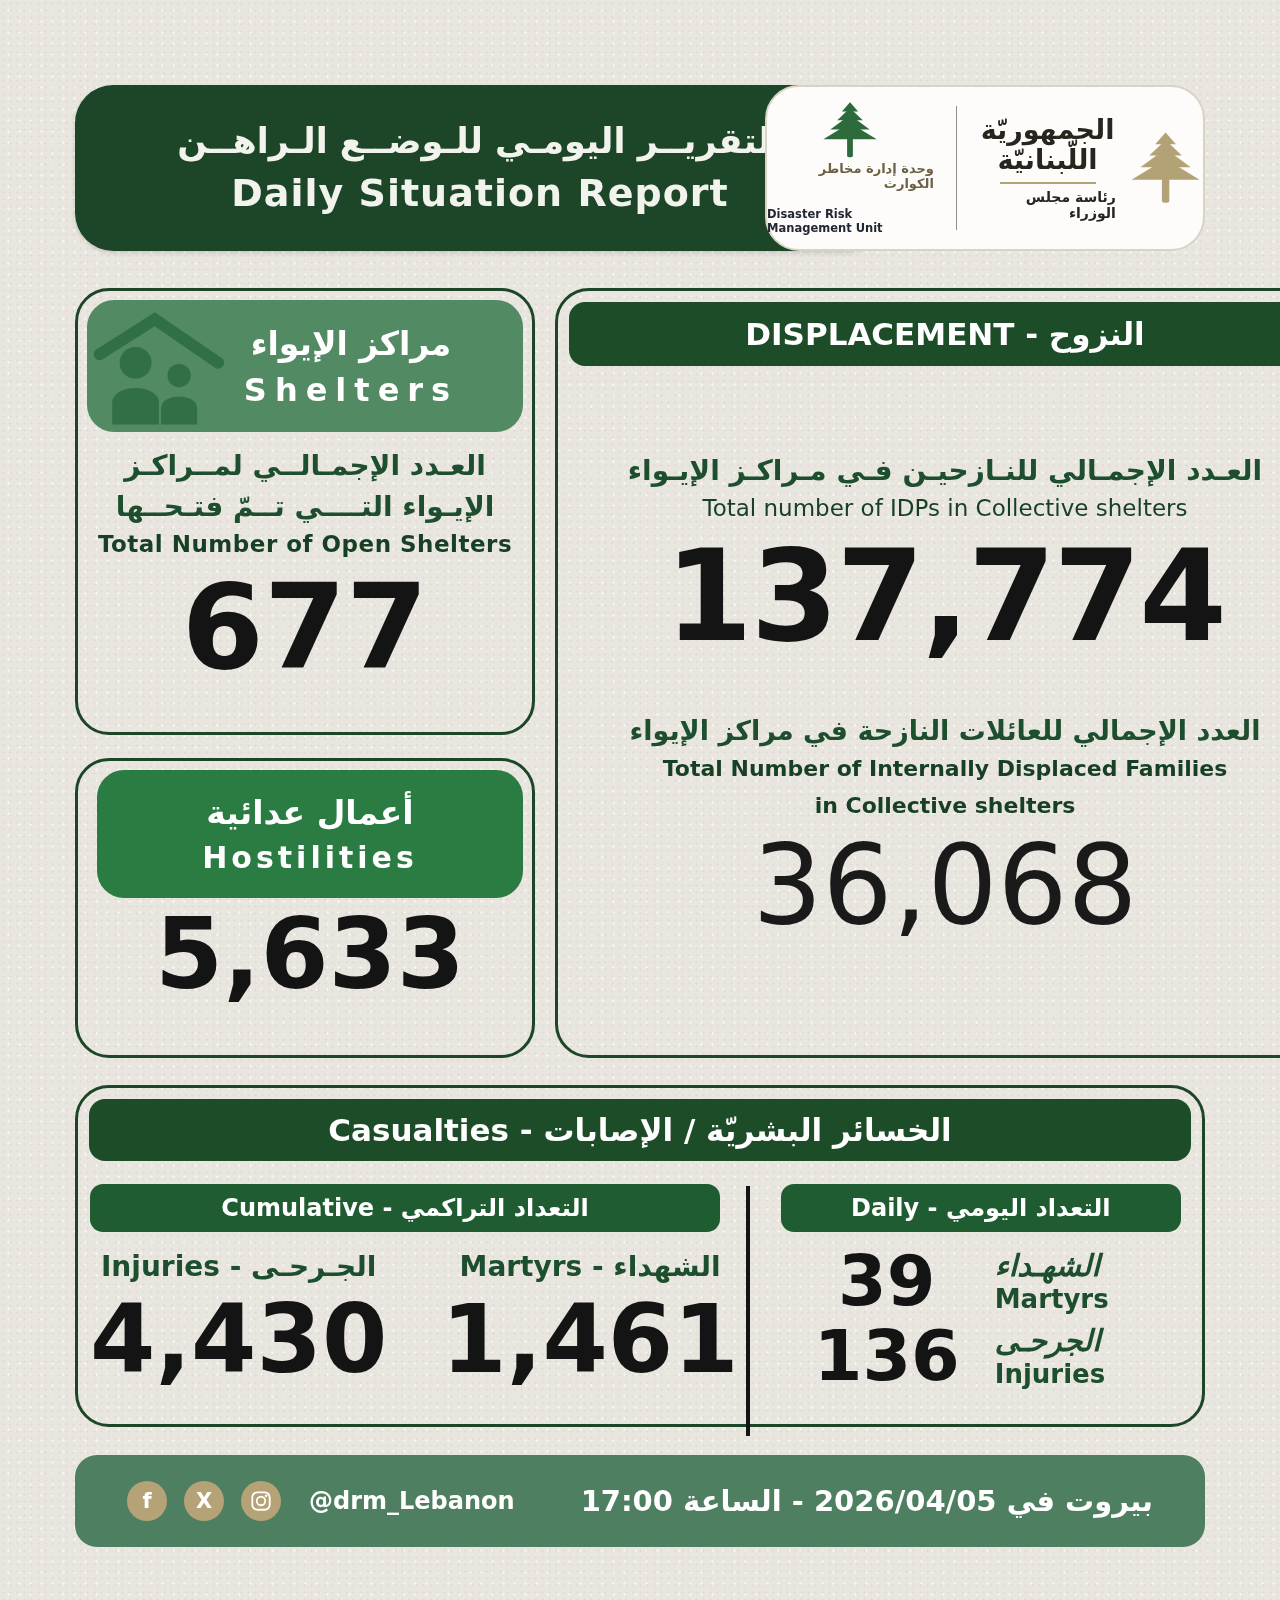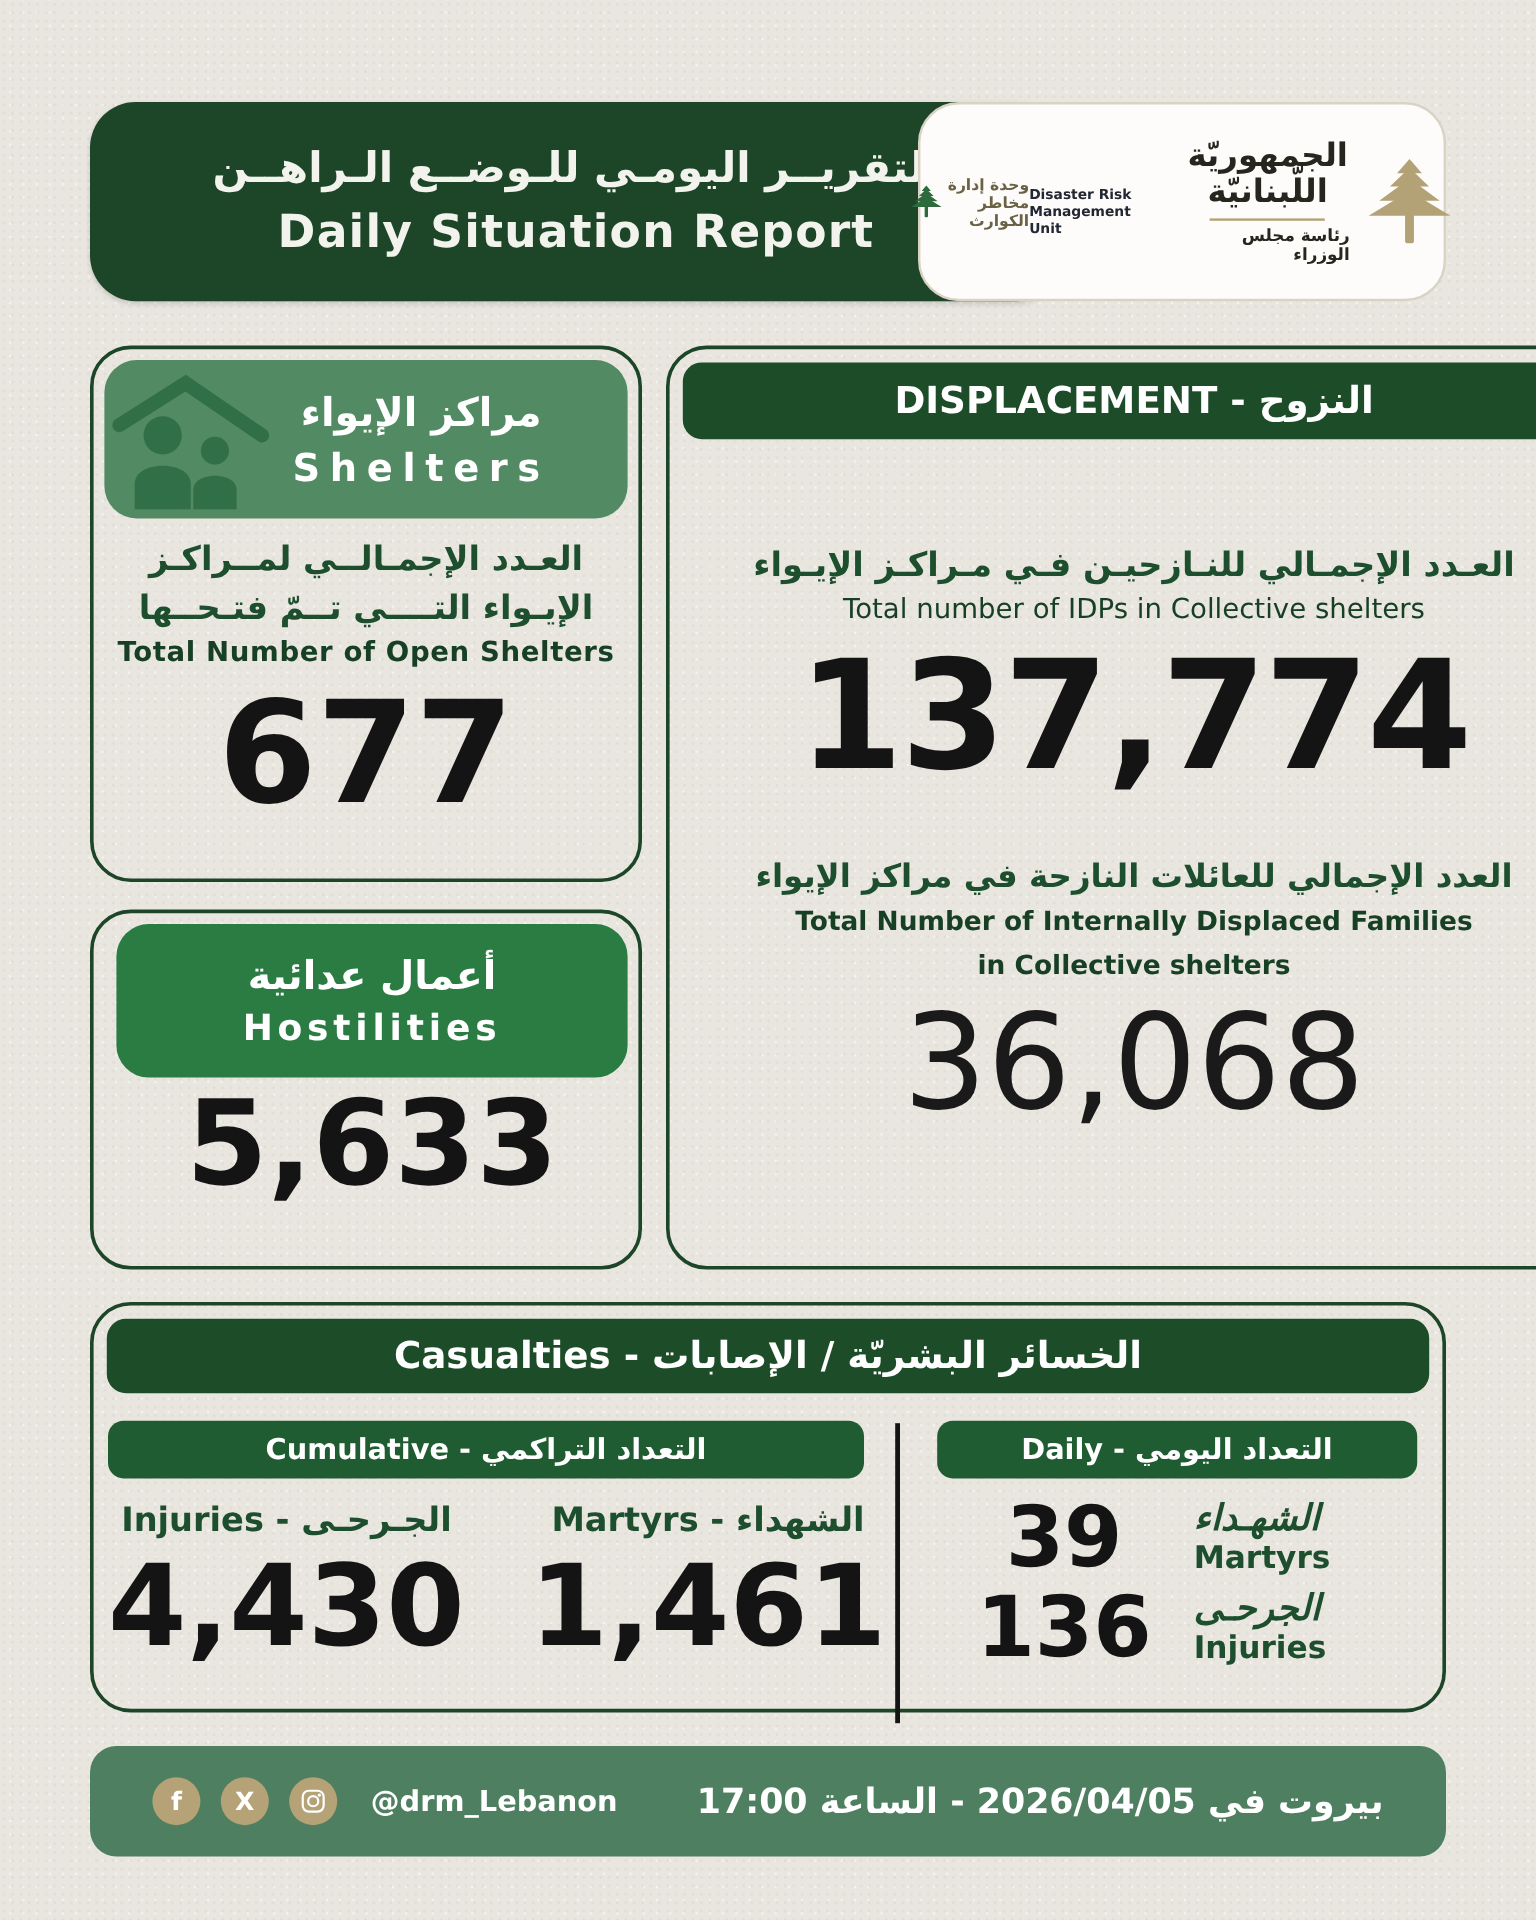--- a/index.html
+++ b/index.html
@@ -26,21 +26,21 @@
     color:#f3f3ee;box-shadow:0 2px 4px rgba(0,0,0,.15);
   }
   .title-ar{font-size:35px;font-weight:bold;direction:rtl;}
   .title-en{font-size:38px;font-weight:bold;letter-spacing:1px;margin-top:10px;}
 
   .logo-box{
     position:absolute;left:765px;top:85px;width:440px;height:166px;
     background:#fdfcfa;border:2px solid #d9d3c4;border-radius:34px;
     display:flex;align-items:center;justify-content:center;gap:22px;box-sizing:border-box;
   }
-  .drm-logo{display:flex;align-items:center;width:186px;}
+  .drm-logo{display:flex;flex-direction:column;align-items:center;width:186px;}
   .drm-ar{font-size:13px;font-weight:bold;color:#6b6145;margin-top:2px;direction:rtl;}
   .drm-en{font-size:11.5px;font-weight:bold;color:#232733;margin-top:16px;}
   .logo-sep{width:1.5px;height:124px;background:#8d8d86;}
   .gov-logo{display:flex;align-items:center;gap:12px;}
   .gov-text{display:flex;flex-direction:column;align-items:center;}
   .gov-callig{font-size:27px;font-weight:bold;color:#26251e;line-height:1.12;direction:rtl;}
   .gov-line{width:96px;height:2px;background:#b3a276;margin:7px 0 5px;}
   .gov-sub{font-size:14px;font-weight:bold;color:#26251e;direction:rtl;}
 
   

